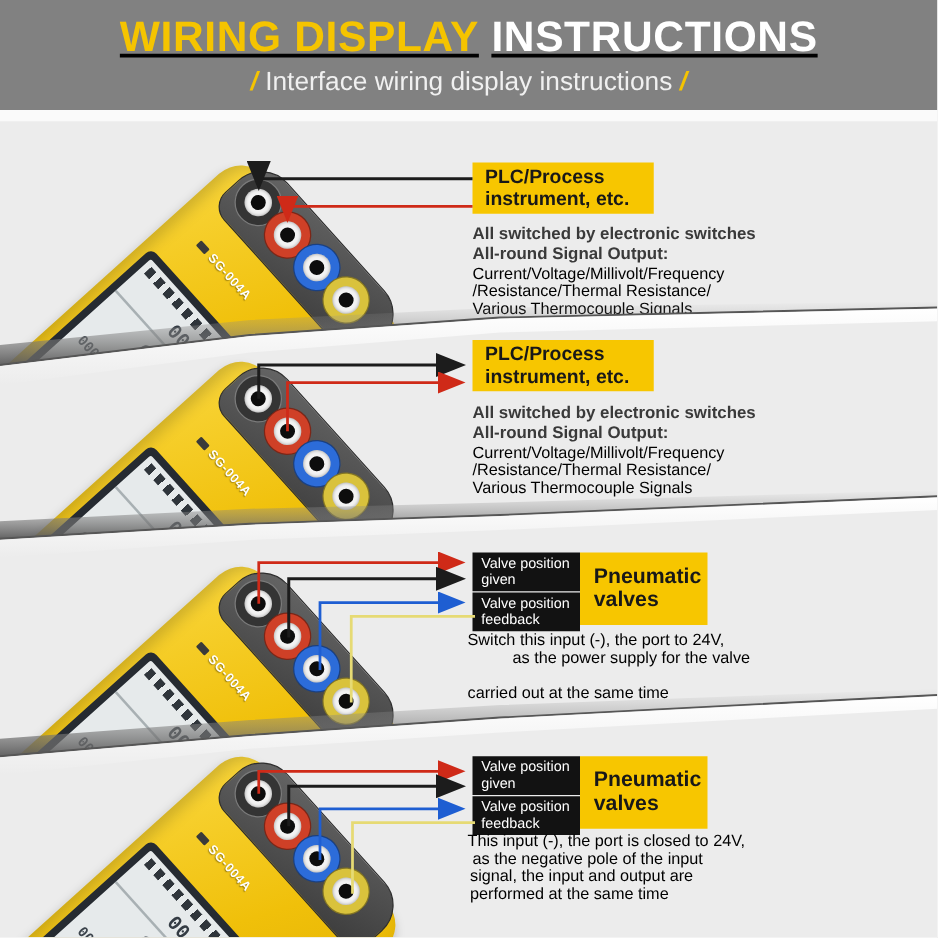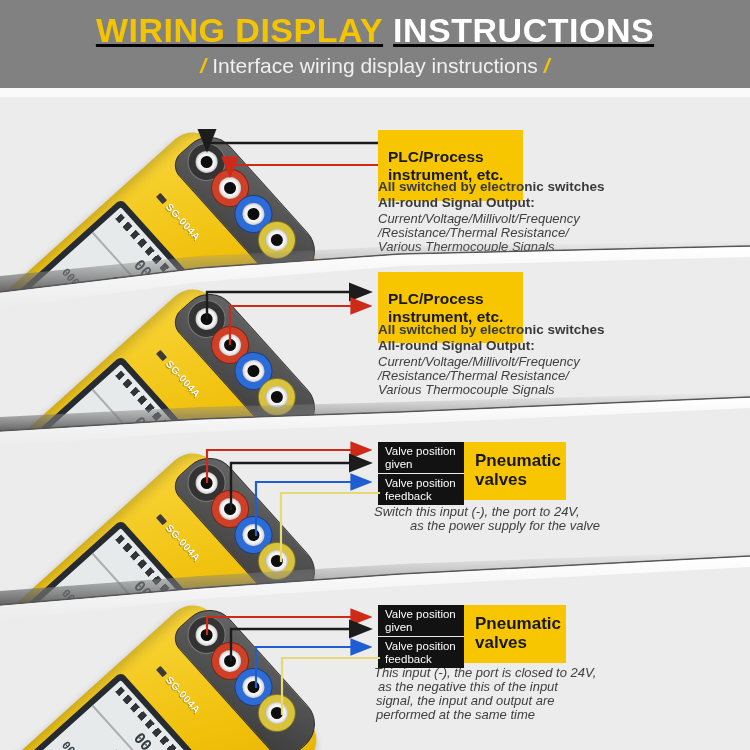--- a/index.html
+++ b/index.html
@@ -57,27 +57,27 @@
   .lcd-r2{font-size:22px;text-align:right;padding:6px 10px 0 0;}
   .lcd-r3{font-size:11px;padding:8px 0 0 9px;color:#3c444c;}
   .lcd-led{position:absolute;right:6px;bottom:6px;width:7px;height:7px;border-radius:50%;
        background:#2fc94e;box-shadow:0 0 3px #2fc94e;}
   .lcd-side{position:absolute;left:146px;top:112px;width:22px;height:152px;background:#3d3d3d;border-radius:4px;
        background-image:repeating-linear-gradient(180deg,transparent 0 18px,rgba(247,198,0,.85) 18px 21px);}
   .dev-btn{position:absolute;width:30px;height:20px;border-radius:5px;background:#efe8cf;border:1px solid #b3ac93;} .btn2{left:44px;top:304px;}
 
   
   .callout{position:absolute;background:#f7c600;color:#181818;font-weight:bold;
-           font-size:15.5px;line-height:17.5px;padding:18px 10px;width:145px;box-sizing:border-box;}
+           font-size:15.5px;line-height:17.5px;padding:3px 10px;width:145px;box-sizing:border-box;}
   .chip{position:absolute;background:#121212;color:#ffffff;font-size:11.5px;line-height:12.5px;
         padding:3px 7px;width:86px;box-sizing:border-box;}
   .pneumatic{position:absolute;background:#f7c600;color:#181818;font-weight:bold;
         font-size:17px;line-height:19px;padding:9px 6px 9px 11px;width:102px;height:58px;box-sizing:border-box;}
   .bold-line{position:absolute;font-size:13.5px;font-weight:bold;color:#3a3a3a;white-space:nowrap;}
-  .gray-line{position:absolute;font-size:13px;color:#404040;white-space:nowrap;font-style:italic;}
+  .gray-line{position:absolute;font-size:13px;color:#000000;white-space:nowrap;}
 
   .overlay{position:absolute;left:0;top:0;pointer-events:none;}
 </style>
 </head>
 <body>
 
 <div class="stage">
 
   <div class="header">
     <div class="title">
@@ -187,20 +187,21 @@
     <div class="chip" style="left:378px;top:474px;">
       <div>Valve position</div>
       <div>feedback</div>
     </div>
     <div class="pneumatic" style="left:464px;top:442px;">
       <div>Pneumatic</div>
       <div>valves</div>
     </div>
     <div class="gray-line" style="left:374px;top:504px;">Switch this input (-), the port to 24V,</div>
     <div class="gray-line" style="left:374px;top:518px;margin-left:36px;">as the power supply for the valve</div>
+    <div class="gray-line" style="left:374px;top:546px;">carried out at the same time</div>
   </div>
 
   <div class="section sec4">
     <div class="device" style="left:202px;top:588px;">
       <div class="dev-body">
         <div class="dev-brand">SG-004A</div>
         <div class="lcd">
           <div class="lcd-screen">
             <div class="lcd-status"></div>
             <div class="lcd-r1">00.007</div>
@@ -223,21 +224,21 @@
     </div>
     <div class="chip" style="left:378px;top:637px;">
       <div>Valve position</div>
       <div>feedback</div>
     </div>
     <div class="pneumatic" style="left:464px;top:605px;">
       <div>Pneumatic</div>
       <div>valves</div>
     </div>
     <div class="gray-line" style="left:374px;top:665px;">This input (-), the port is closed to 24V,</div>
-    <div class="gray-line" style="left:378px;top:679px;">as the negative this of the input</div>
+    <div class="gray-line" style="left:378px;top:679px;">as the negative pole of the input</div>
     <div class="gray-line" style="left:376px;top:707px;">performed at the same time</div>
     <div class="gray-line" style="left:376px;top:693px;">signal, the input and output are</div>
   </div>
 
   <svg class="overlay" width="750" height="750" viewBox="0 0 750 750">
     <defs>
       <linearGradient id="shadowGrad" x1="0" y1="0" x2="0" y2="1">
         <stop offset="0" stop-color="#9a9a9a" stop-opacity="0"></stop>
         <stop offset="0.55" stop-color="#7d7d7d" stop-opacity="0.55"></stop>
         <stop offset="1" stop-color="#5c5c5c" stop-opacity="0.95"></stop>

